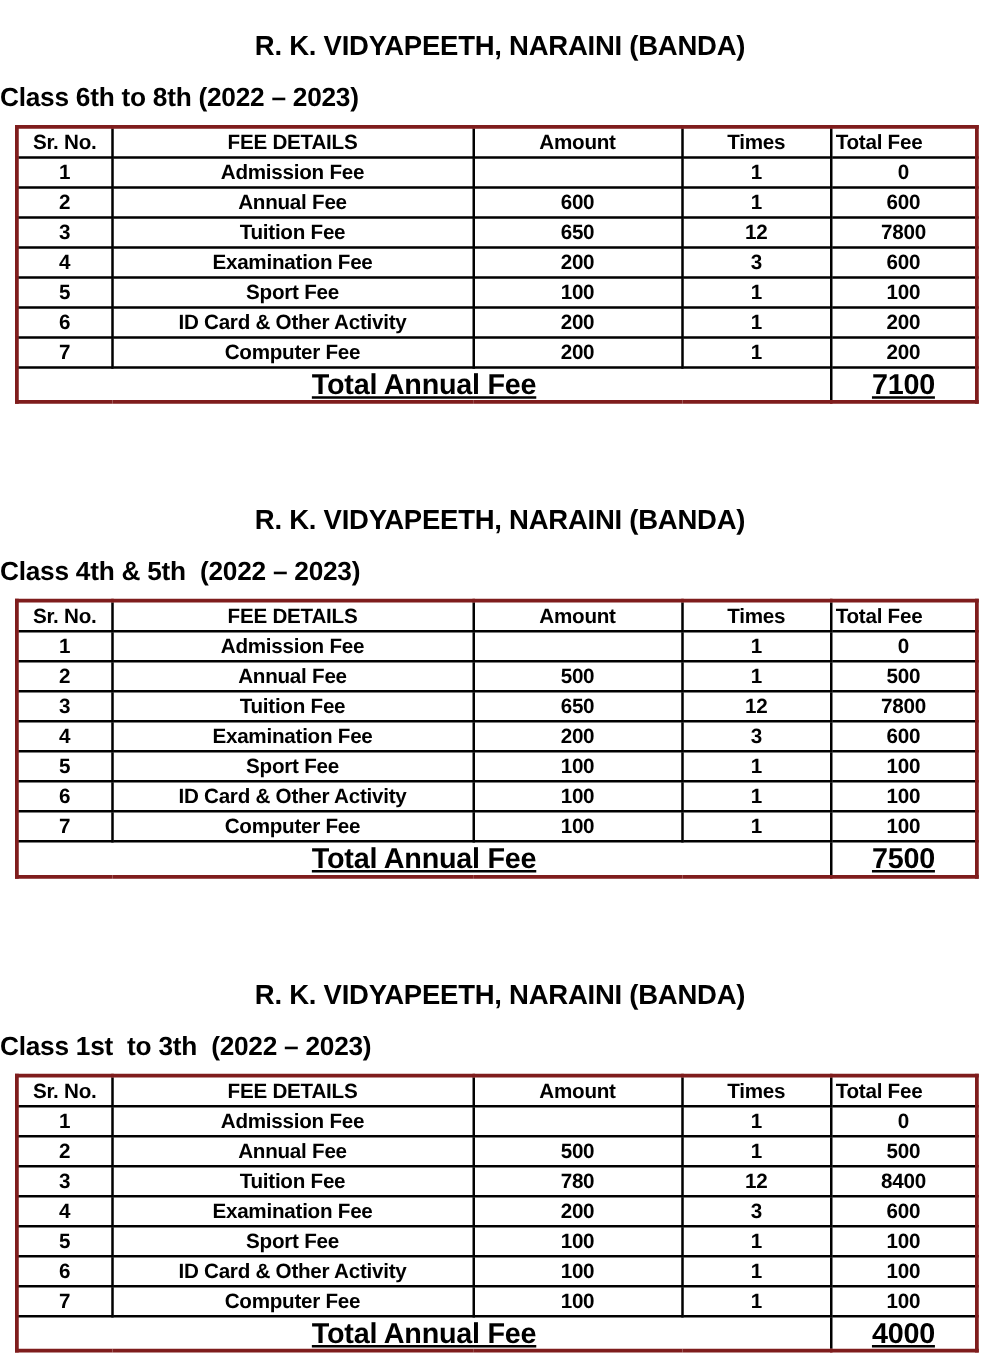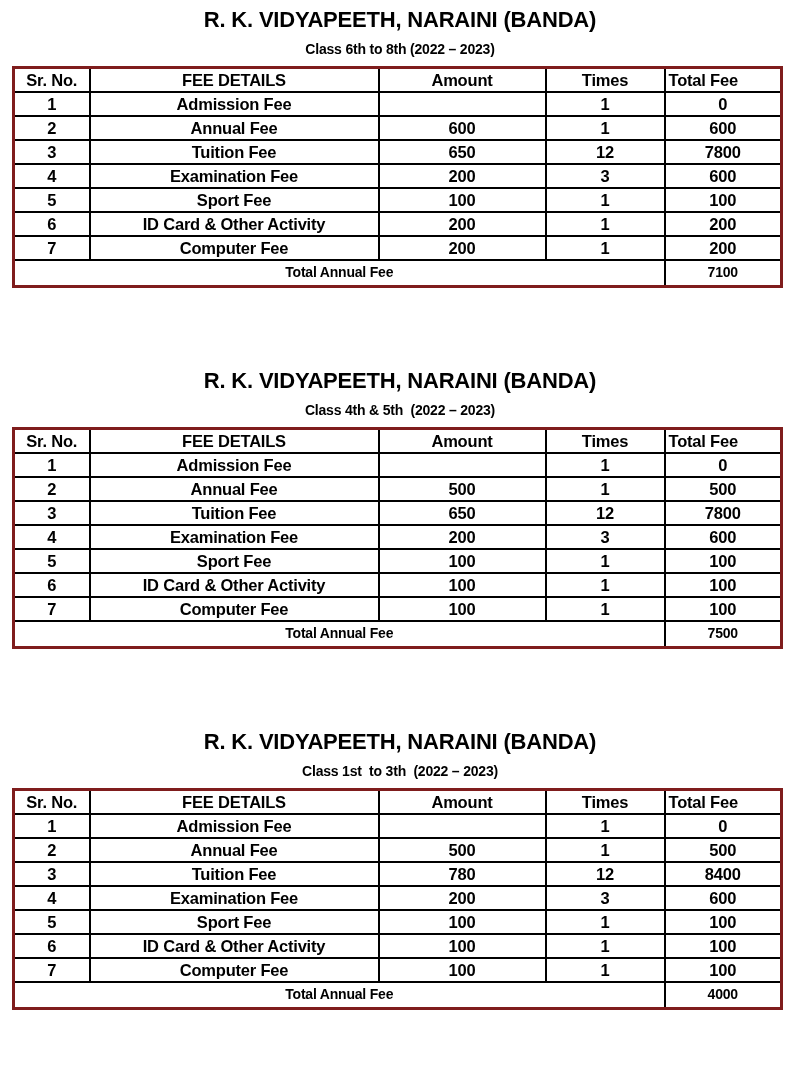--- a/index.html
+++ b/index.html
@@ -15,31 +15,31 @@
     font-family: "Liberation Sans", "DejaVu Sans", sans-serif;
     font-weight: 700;
   }
   .page {
     padding-top: 7px;
   }
   .fee-section {
     margin-bottom: 80px;
   }
   .school-title {
-    margin: 0;
+    margin: 17px;
     text-align: center;
     font-size: 22px;
     line-height: 1.18;
     letter-spacing: -0.2px;
     white-space: pre;
   }
   .class-subtitle {
     margin: 8px 0 0 0;
-    text-align: center;
-    font-size: 14px;
+    text-align: left;
+    font-size: 21px;
     line-height: 1.15;
     letter-spacing: -0.2px;
     white-space: pre;
   }
   table.fee-table {
     border-collapse: collapse;
     table-layout: fixed;
     width: 769px;
     margin: 9px 0 0 12px;
     border: 3px solid #7f1d1d;
@@ -57,22 +57,23 @@
     letter-spacing: -0.2px;
     overflow: hidden;
     white-space: nowrap;
   }
   .fee-table th.th-total {
     text-align: left;
     padding-left: 3px;
     border-radius: 10px;
   }
   .fee-table tr.total-row td {
-    font-size: 14px;
+    font-size: 23px;
     height: 24px;
+    text-decoration: underline;
   }
 </style>
 </head>
 <body>
 
 <div class="page">
 
   <section class="fee-section">
     <h1 class="school-title">R. K. VIDYAPEETH, NARAINI (BANDA)</h1>
     <h2 class="class-subtitle">Class 6th to 8th (2022 – 2023)</h2>

